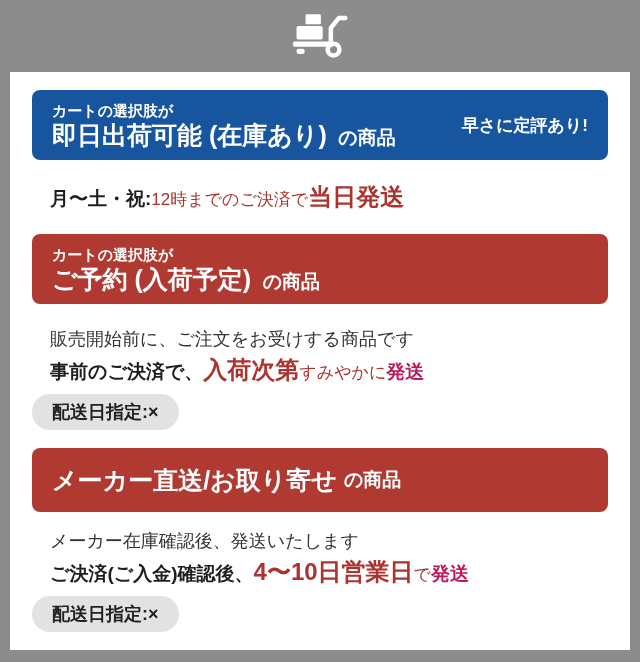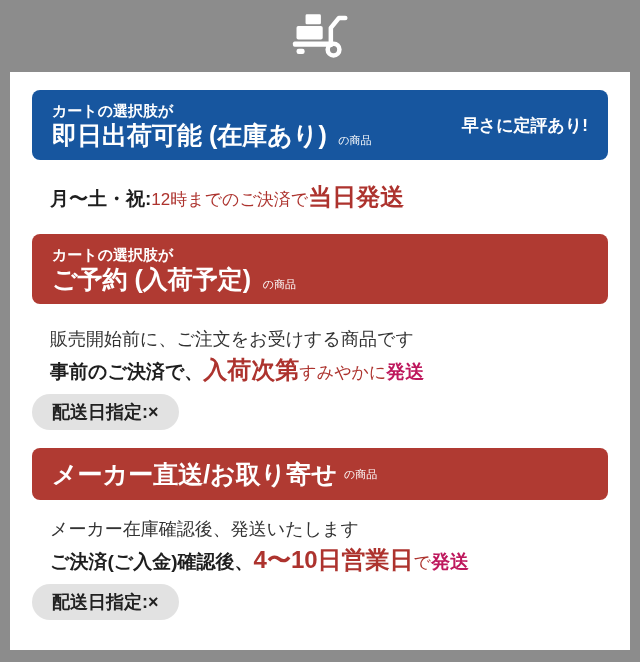--- a/index.html
+++ b/index.html
@@ -5,25 +5,25 @@
   html,body{margin:0;padding:0;}
   body{width:640px;height:662px;font-family:"Liberation Sans","DejaVu Sans",sans-serif;}
   .frame{position:relative;width:640px;height:662px;background:#8c8c8c;overflow:hidden;}
   .header{height:72px;display:flex;align-items:center;justify-content:center;gap:16px;}
   .header-title{margin:0;color:#ffffff;font-size:28px;font-weight:bold;letter-spacing:1px;}
   .header-icon{display:flex;align-items:center;}
   .panel{position:absolute;left:10px;right:10px;top:72px;bottom:12px;background:#ffffff;box-sizing:border-box;padding:18px 22px 0 22px;}
   .banner{border-radius:8px;color:#ffffff;display:flex;align-items:center;justify-content:space-between;padding:0 20px;box-sizing:border-box;}
   .banner.blue{background:#17569f;height:70px;margin-bottom:20px;}
   .banner.red2{background:#b03a32;height:70px;margin-bottom:20px;}
-  .banner.red1{background:#b03a32;height:52px;margin-bottom:14px;justify-content:flex-start;}
+  .banner.red1{background:#b03a32;height:64px;margin-bottom:14px;justify-content:flex-start;}
   .banner-sub{font-size:15px;font-weight:bold;line-height:1.35;}
   .banner-main{line-height:1.15;}
   .banner-big{font-size:25px;font-weight:bold;}
-  .banner-suffix{font-size:11px;font-weight:normal;margin-left:7px;}
+  .banner-suffix{font-size:19px;font-weight:bold;margin-left:7px;}
   .banner-note{font-size:17px;font-weight:bold;white-space:nowrap;}
   .sched{margin:0 0 18px 18px;}
   .sched .line{line-height:33px;white-space:nowrap;}
   .lbl{font-size:19px;font-weight:bold;color:#1e1e1e;}
   .plain{font-size:18px;color:#333333;}
   .red-mid{font-size:17px;color:#ad332e;}
   .red-big{font-size:24px;font-weight:bold;color:#ad332e;}
   .red-tail{font-size:19px;font-weight:bold;color:#be185d;}
   .sched2{margin:0 0 6px 18px;}
   .sched2 .line{line-height:30px;white-space:nowrap;}

